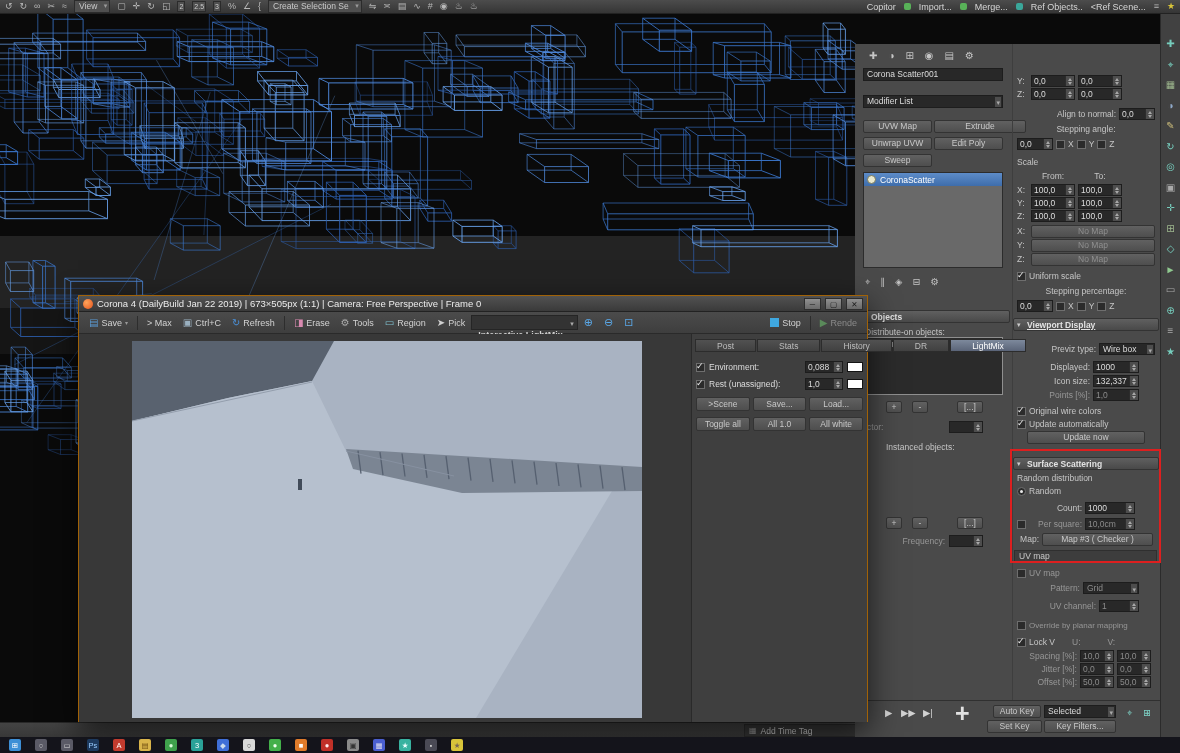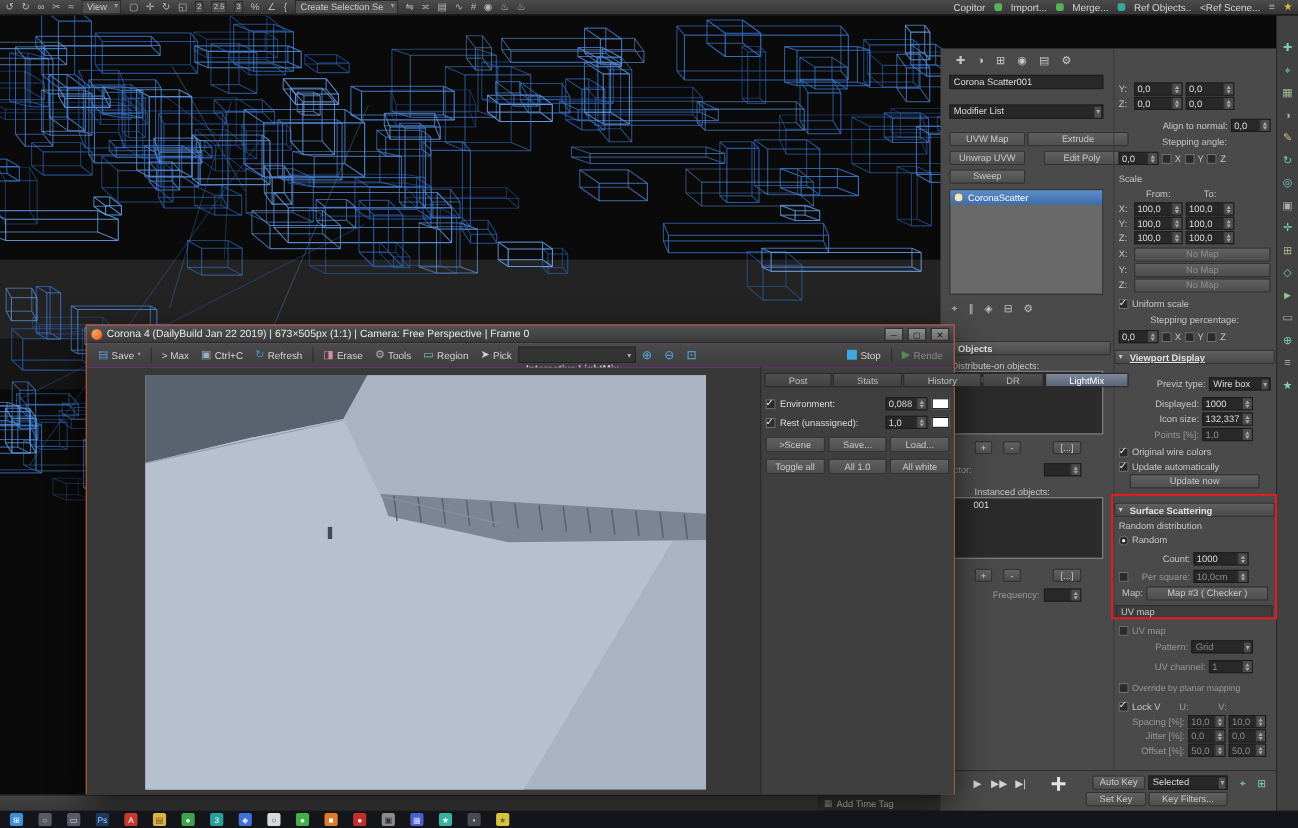--- a/index.html
+++ b/index.html
@@ -1784,21 +1784,21 @@
         <span class="pt-ic">⊞</span>
         <span class="pt-ic">◉</span>
         <span class="pt-ic">▤</span>
         <span class="pt-ic">⚙</span>
       </div>
     <div class="field" style="top:24px;left:6px;width:140px;">Corona Scatter001</div>
     <div class="dd abs" style="top:51px;left:6px;width:140px;height:13px;">Modifier List</div>
     <span class="btn abs" style="top:76px;left:6px;width:69px;">UVW Map</span>
     <span class="btn abs" style="top:76px;left:77px;width:92px;">Extrude</span>
     <span class="btn abs" style="top:93px;left:6px;width:69px;">Unwrap UVW</span>
-    <span class="btn abs" style="top:93px;left:77px;width:69px;margin-left:15px;">Edit Poly</span>
+    <span class="btn abs" style="top:93px;left:77px;width:69px;">Edit Poly</span>
     <span class="btn abs" style="top:110px;left:6px;width:69px;">Sweep</span>
     <div class="stackbox">
       <div class="stackrow">
         <span class="bulb"></span>
         <span>CoronaScatter</span>
       </div>
     </div>
     <div class="modicons">
         <span class="mi-ic">⌖</span>
         <span class="mi-ic">∥</span>
@@ -1816,23 +1816,20 @@
     <span class="btn abs" style="top:357px;left:100px;width:26px;height:12px;">[...]</span>
     <span class="lab dim" style="top:377px;left:0;width:88px;text-align:left;">Factor:</span>
     <span class="spin dis" style="position:absolute;top:377px;left:92px;width:34px;">
         <span class="sv"></span>
         <span class="sa">
           <i class="u"></i>
           <i class="d"></i>
         </span>
       </span>
     <span class="lab" style="top:397px;left:29px;">Instanced objects:</span>
-    <div class="listbox" style="top:408px;left:6px;width:140px;height:56px;">
-      <div class="li" style="padding-left:21px;">001</div>
-    </div>
     <span class="btn abs" style="top:473px;left:29px;width:16px;height:12px;">+</span>
     <span class="btn abs" style="top:473px;left:55px;width:16px;height:12px;">-</span>
     <span class="btn abs" style="top:473px;left:100px;width:26px;height:12px;">[...]</span>
     <span class="lab dim" style="top:491px;left:0;width:88px;text-align:right;">Frequency:</span>
     <span class="spin dis" style="position:absolute;top:491px;left:92px;width:34px;">
         <span class="sv"></span>
         <span class="sa">
           <i class="u"></i>
           <i class="d"></i>
         </span>

